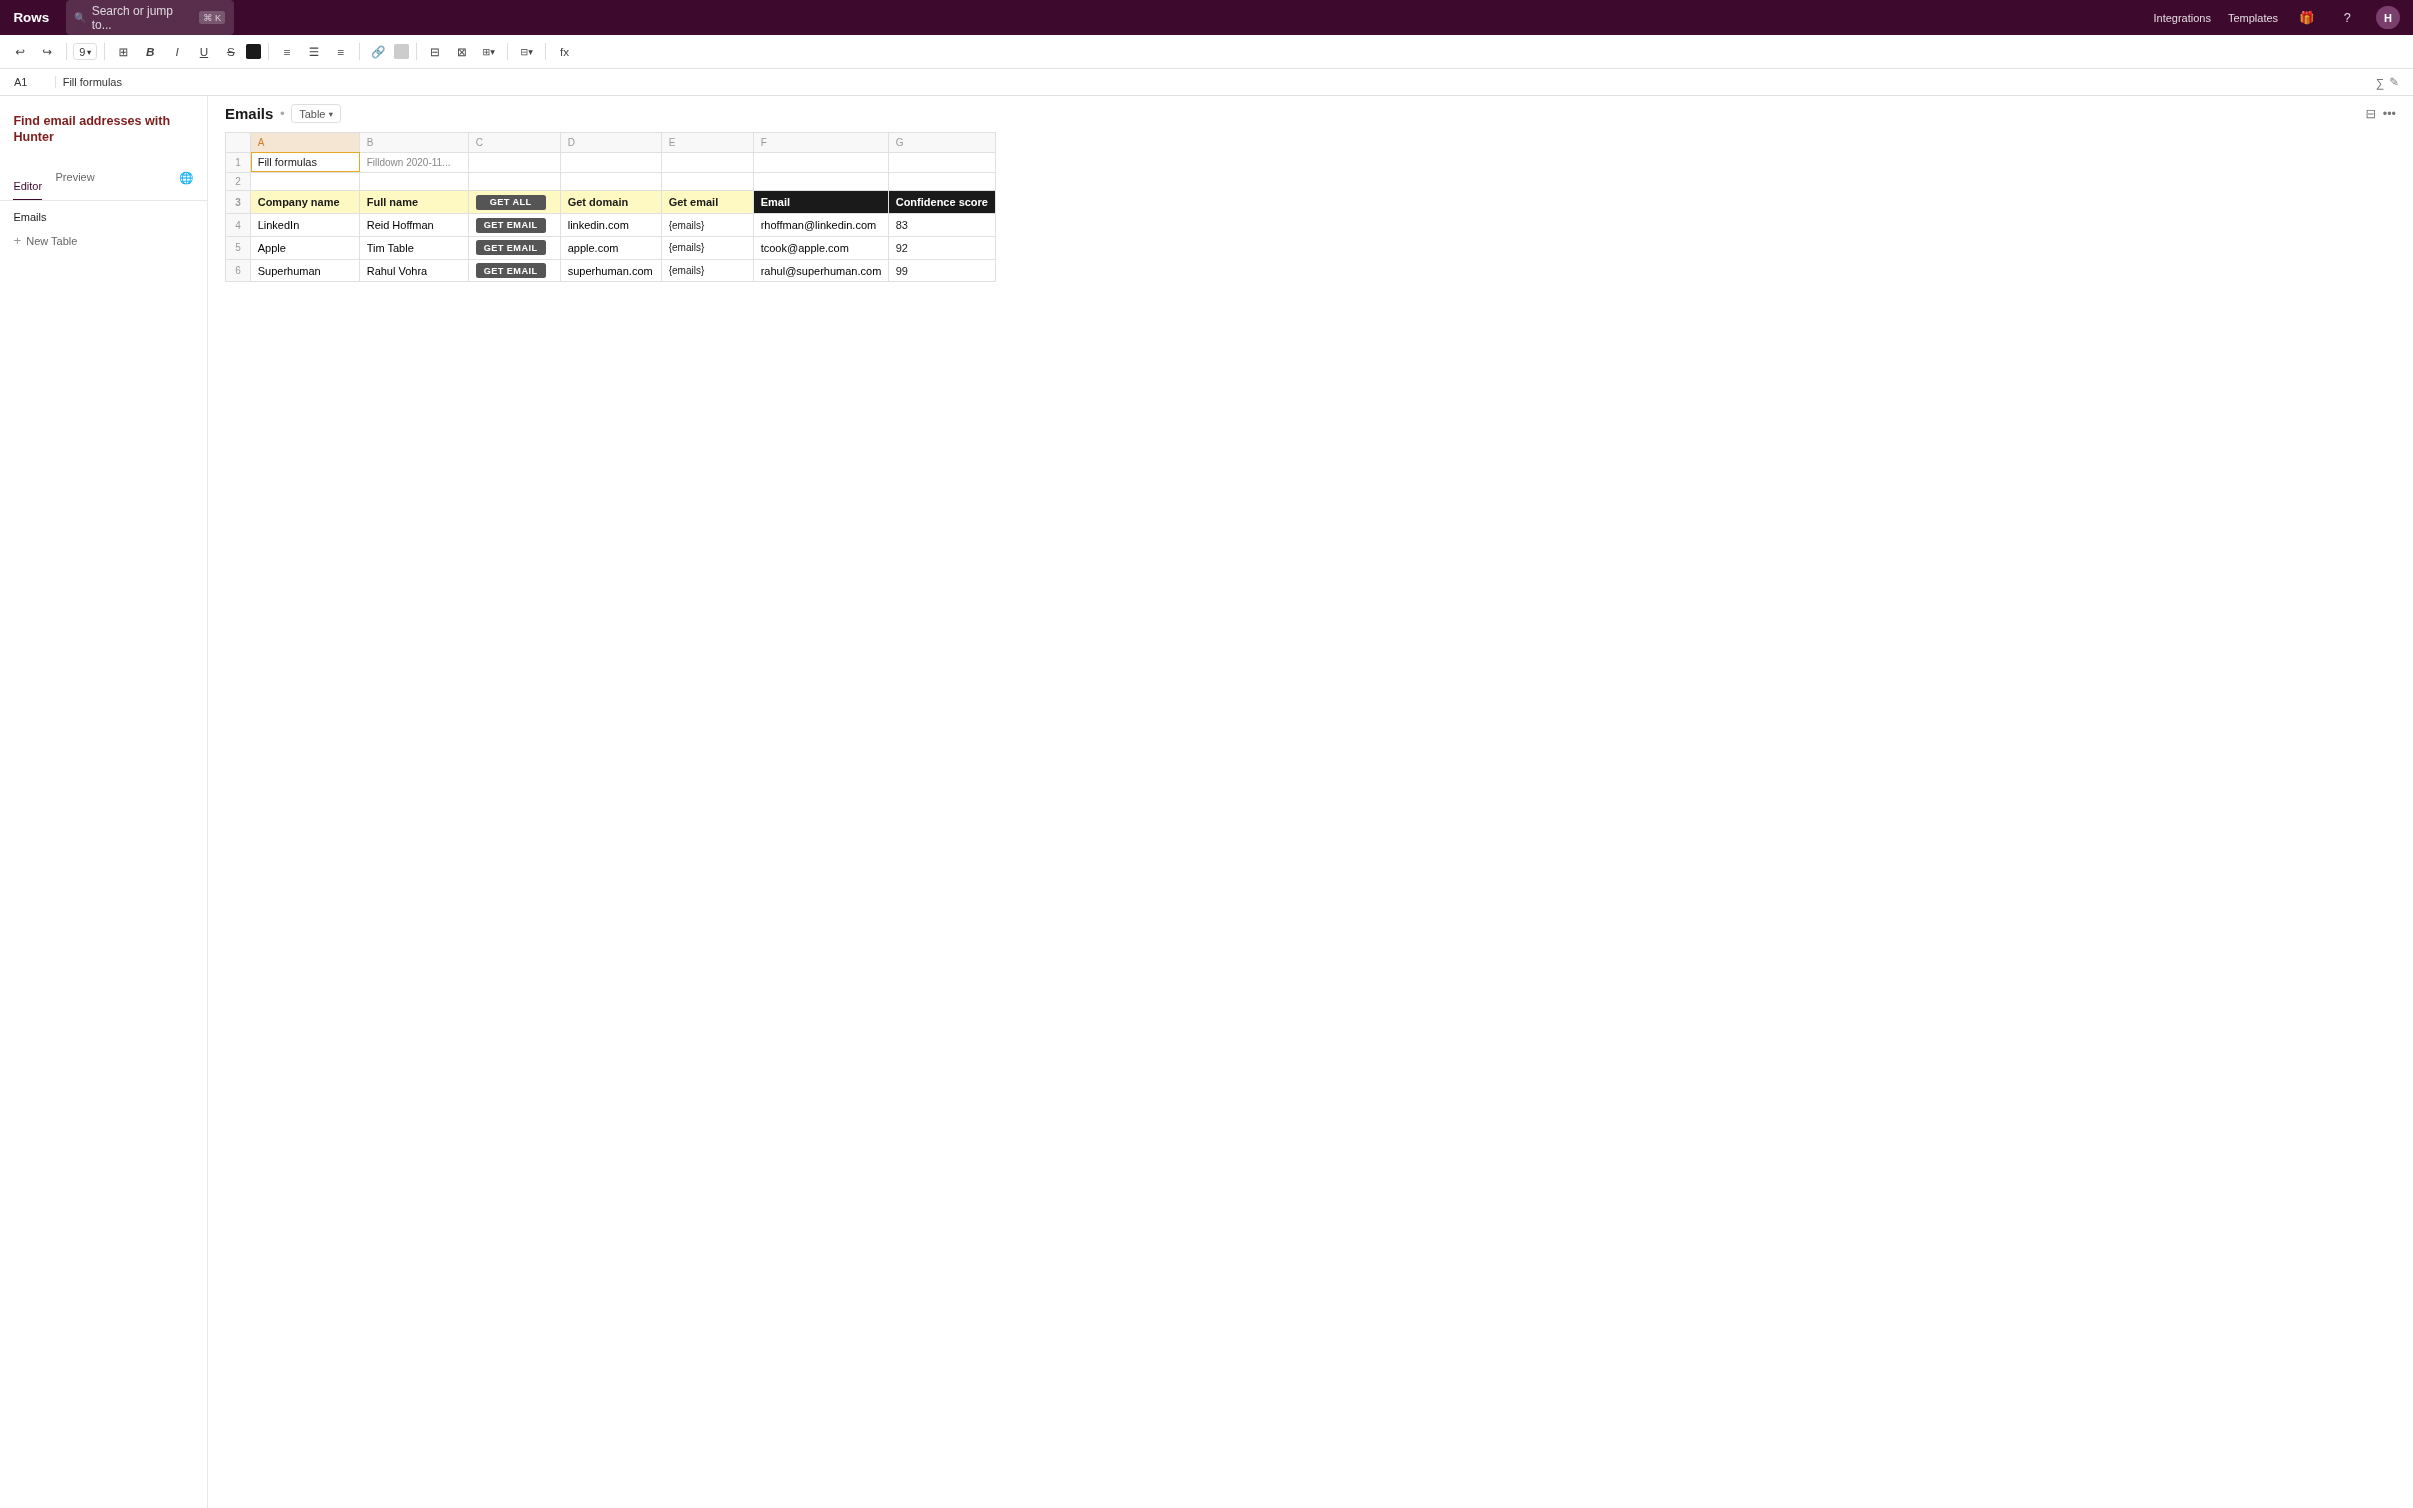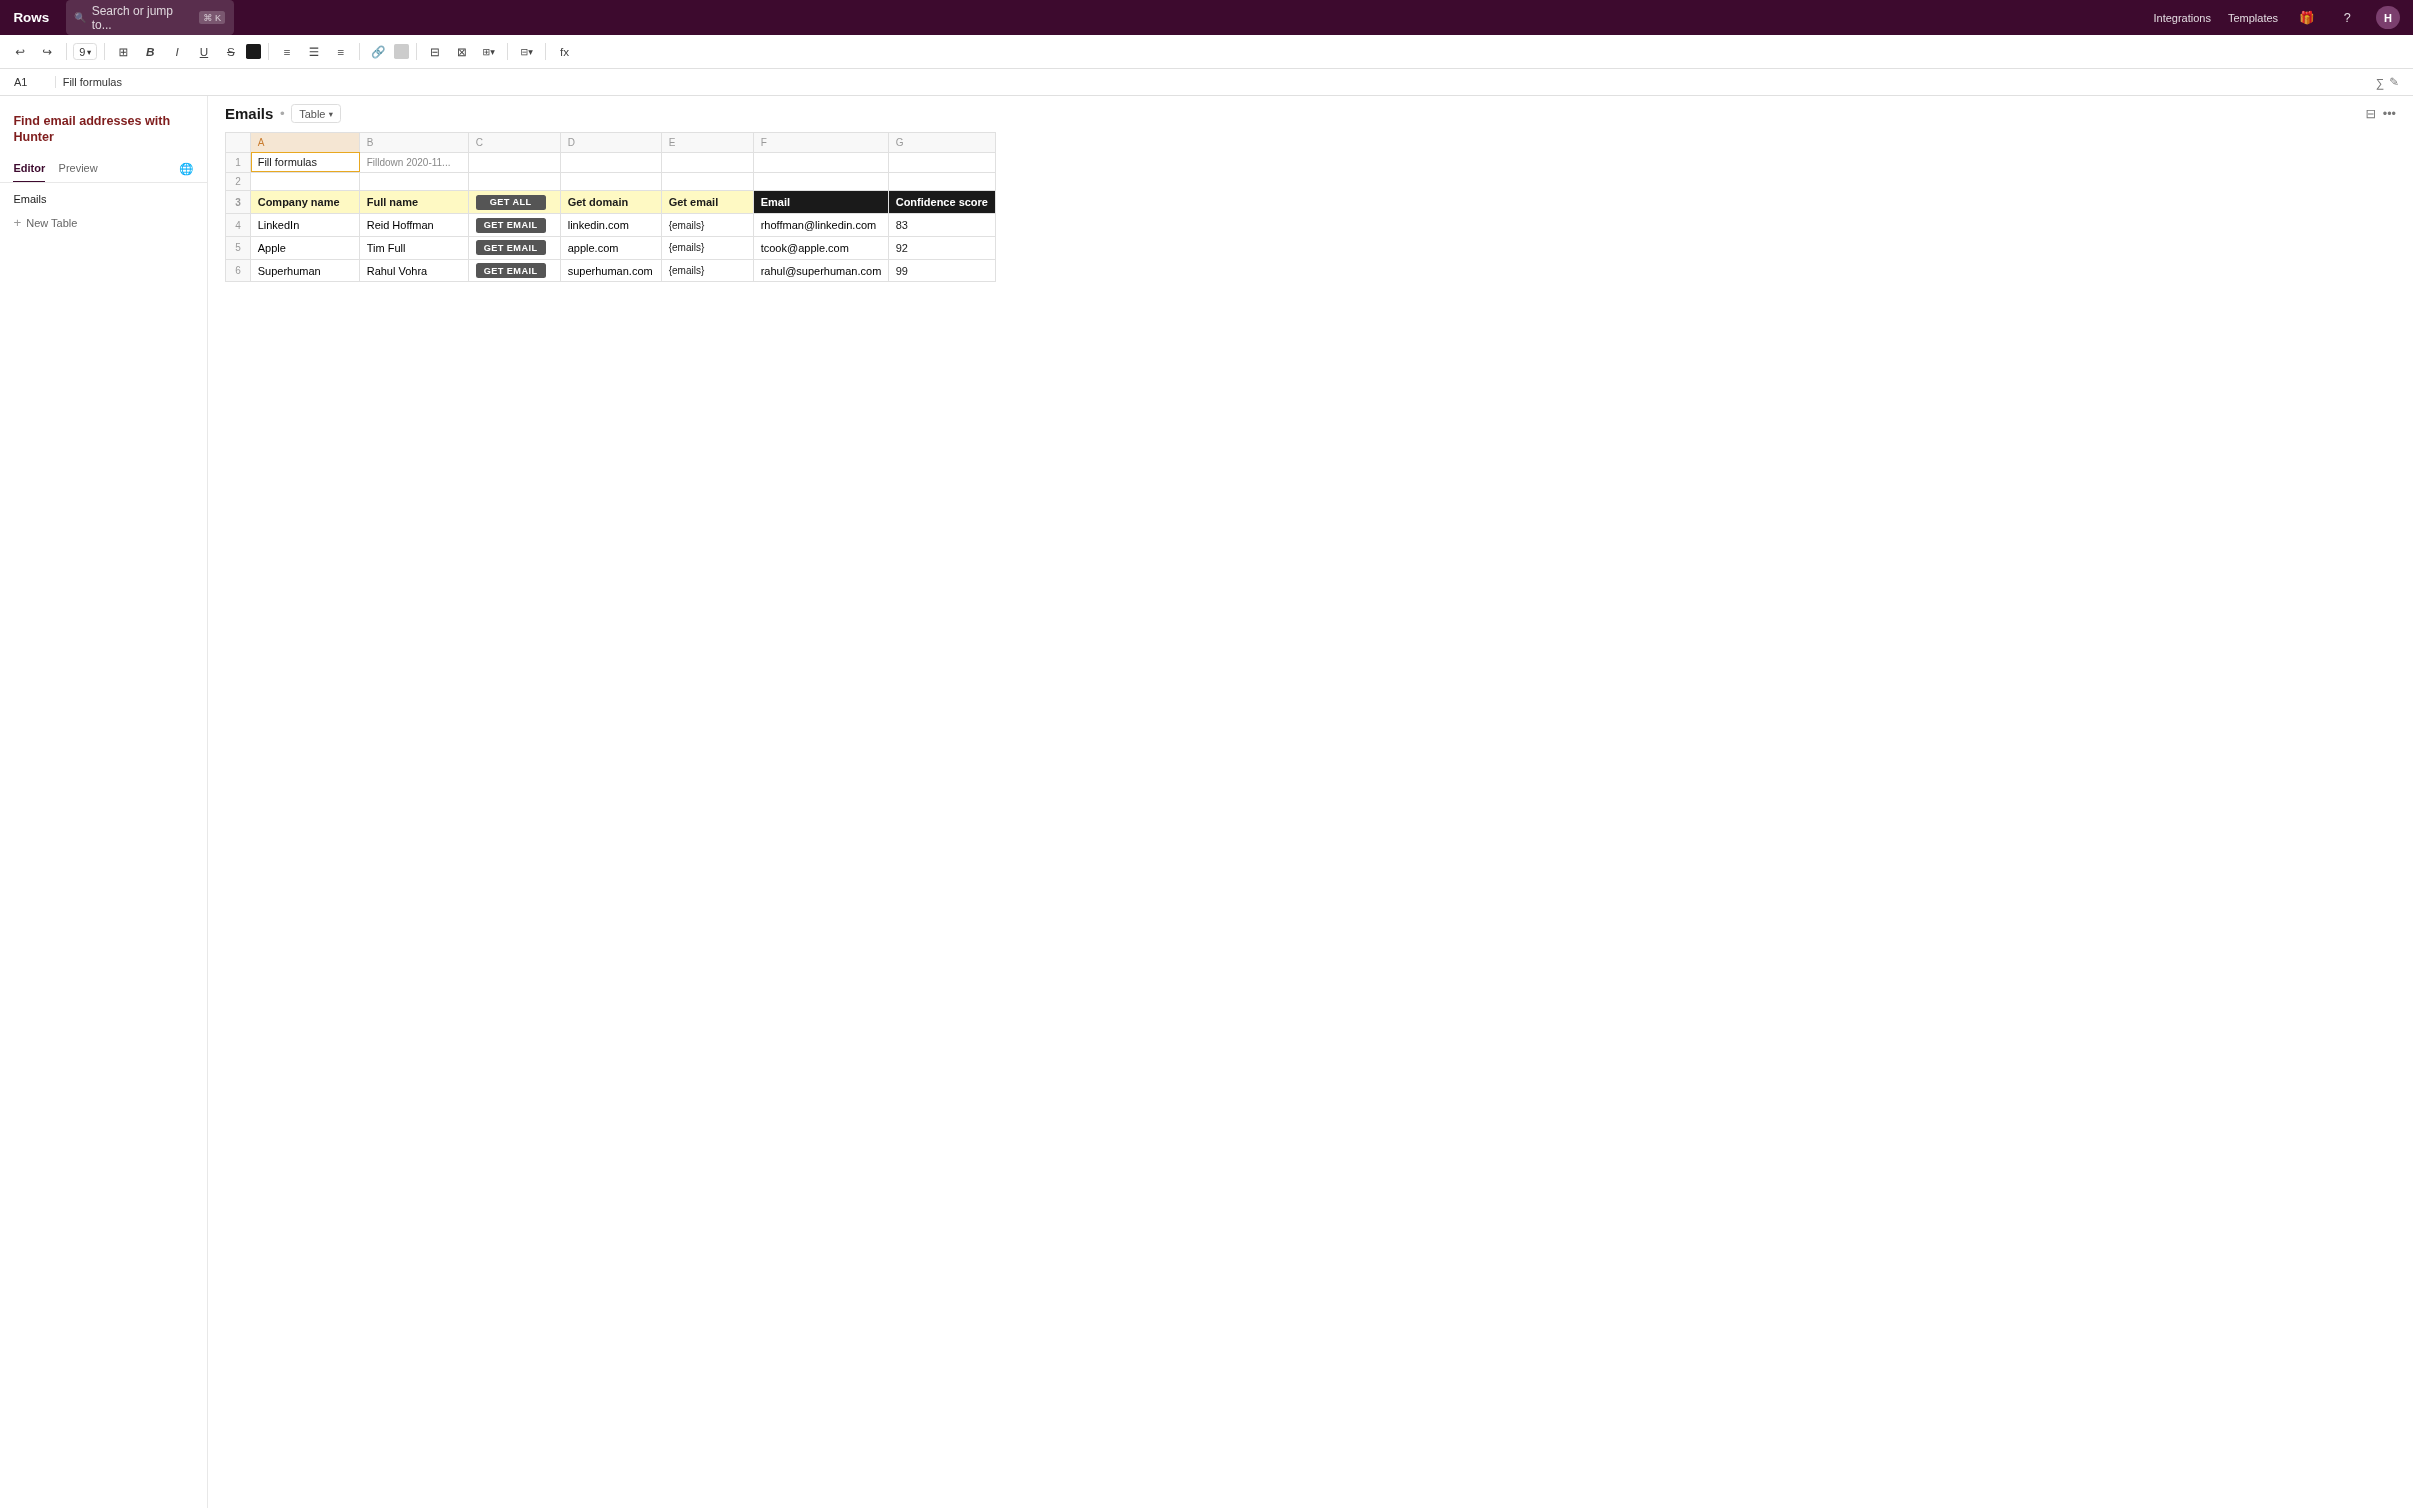--- a/index.html
+++ b/index.html
@@ -123,21 +123,21 @@
     .sidebar-tabs {
       display: flex;
       align-items: center;
       border-bottom: 0.8px solid #e8e8e8;
       padding: 0 13.4px;
       gap: 13.4px;
     }
     .sidebar-tab {
       font-size: 11px; color: #666; padding: 6.7px 0; cursor: pointer; border-bottom: 1.7px solid transparent;
     }
-    .sidebar-tab.active { color: #3d0a2e; border-bottom: 1.7px solid #3d0a2e; font-weight: 700; }
+    .sidebar-tab.active { color: #3d0a2e; border-bottom: 1.7px solid #3d0a2e; font-weight: 400; margin-top: 18px; }
     .sidebar-tab-globe { margin-left: auto; color: #666; cursor: pointer; font-size: 11.7px; }
     .sidebar-content { padding: 10px 13.4px; flex: 1; }
     .sidebar-section-label {
       font-size: 11px; font-weight: 500; color: #1a1a1a; margin-bottom: 6.7px;
     }
     .sidebar-new-table {
       display: flex; align-items: center; gap: 5px;
       color: #666; font-size: 11px; cursor: pointer; padding: 3.4px 0;
     }
 
@@ -457,21 +457,21 @@
             </td>
             <td>linkedin.com</td>
             <td class="td-emails">{emails}</td>
             <td>rhoffman@linkedin.com</td>
             <td class="td-score">83</td>
           </tr>
 
           <tr>
             <td class="row-num">5</td>
             <td>Apple</td>
-            <td>Tim Full</td>
+            <td>Tim Table</td>
             <td style="text-align:center;">
               <button class="btn-get-email">GET EMAIL</button>
             </td>
             <td>apple.com</td>
             <td class="td-emails">{emails}</td>
             <td>tcook@apple.com</td>
             <td class="td-score">92</td>
           </tr>
 
           <tr>

